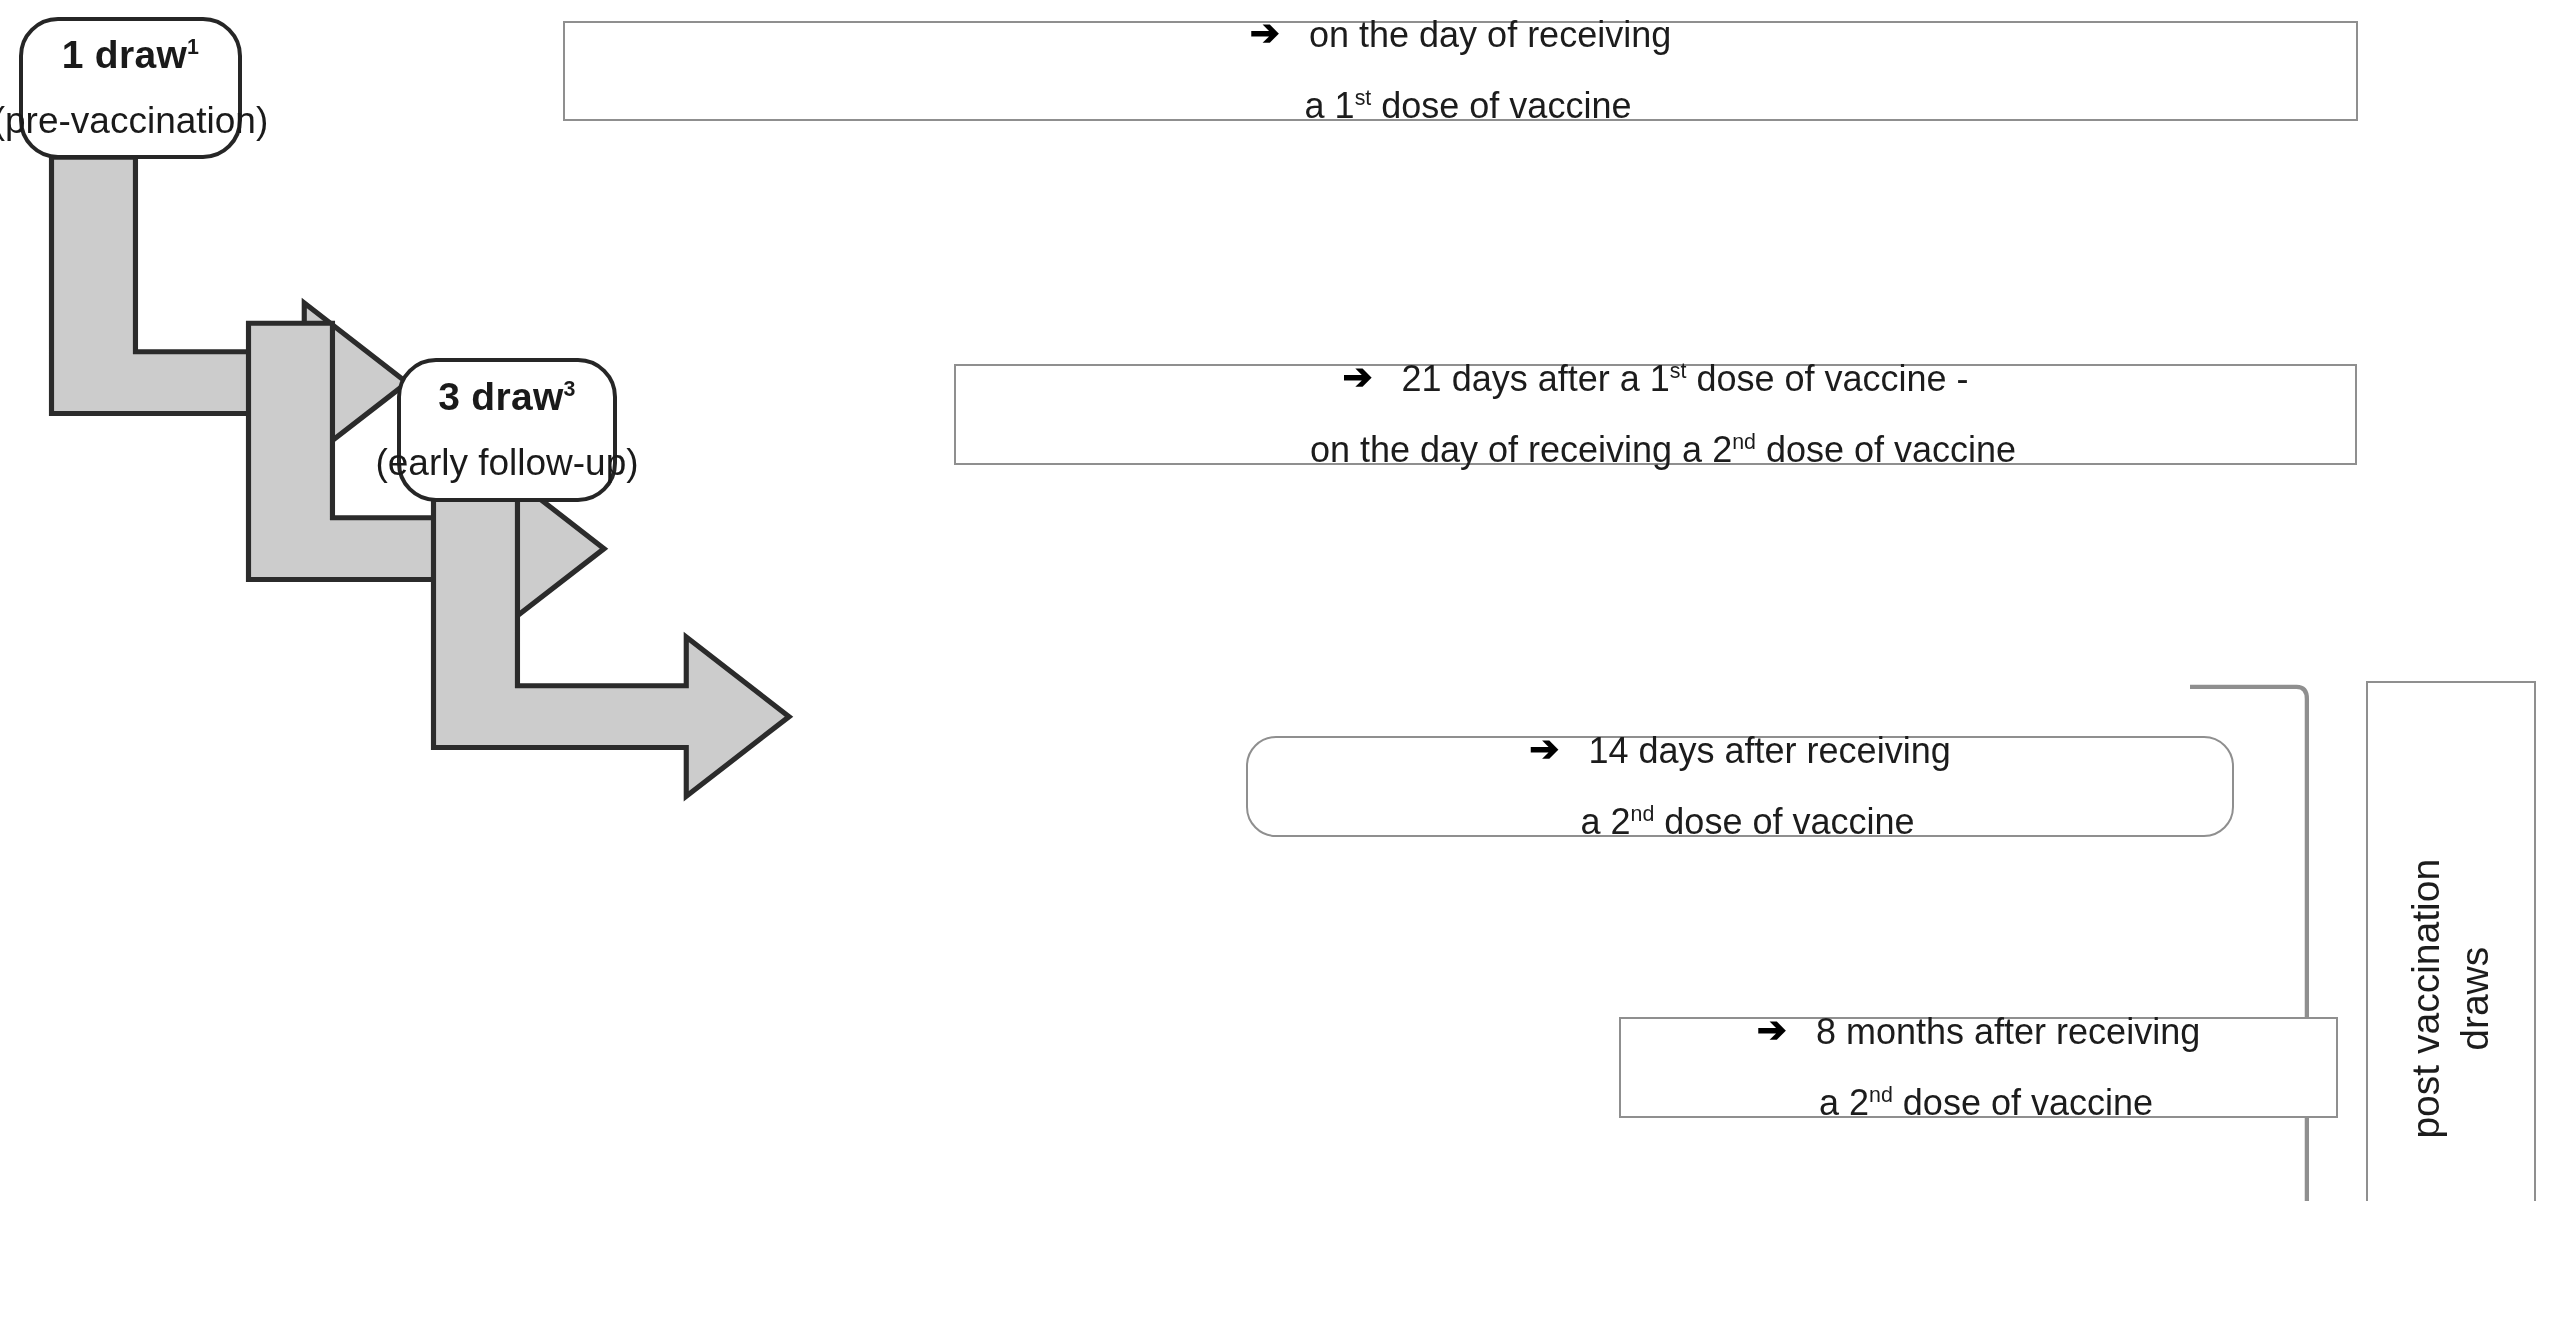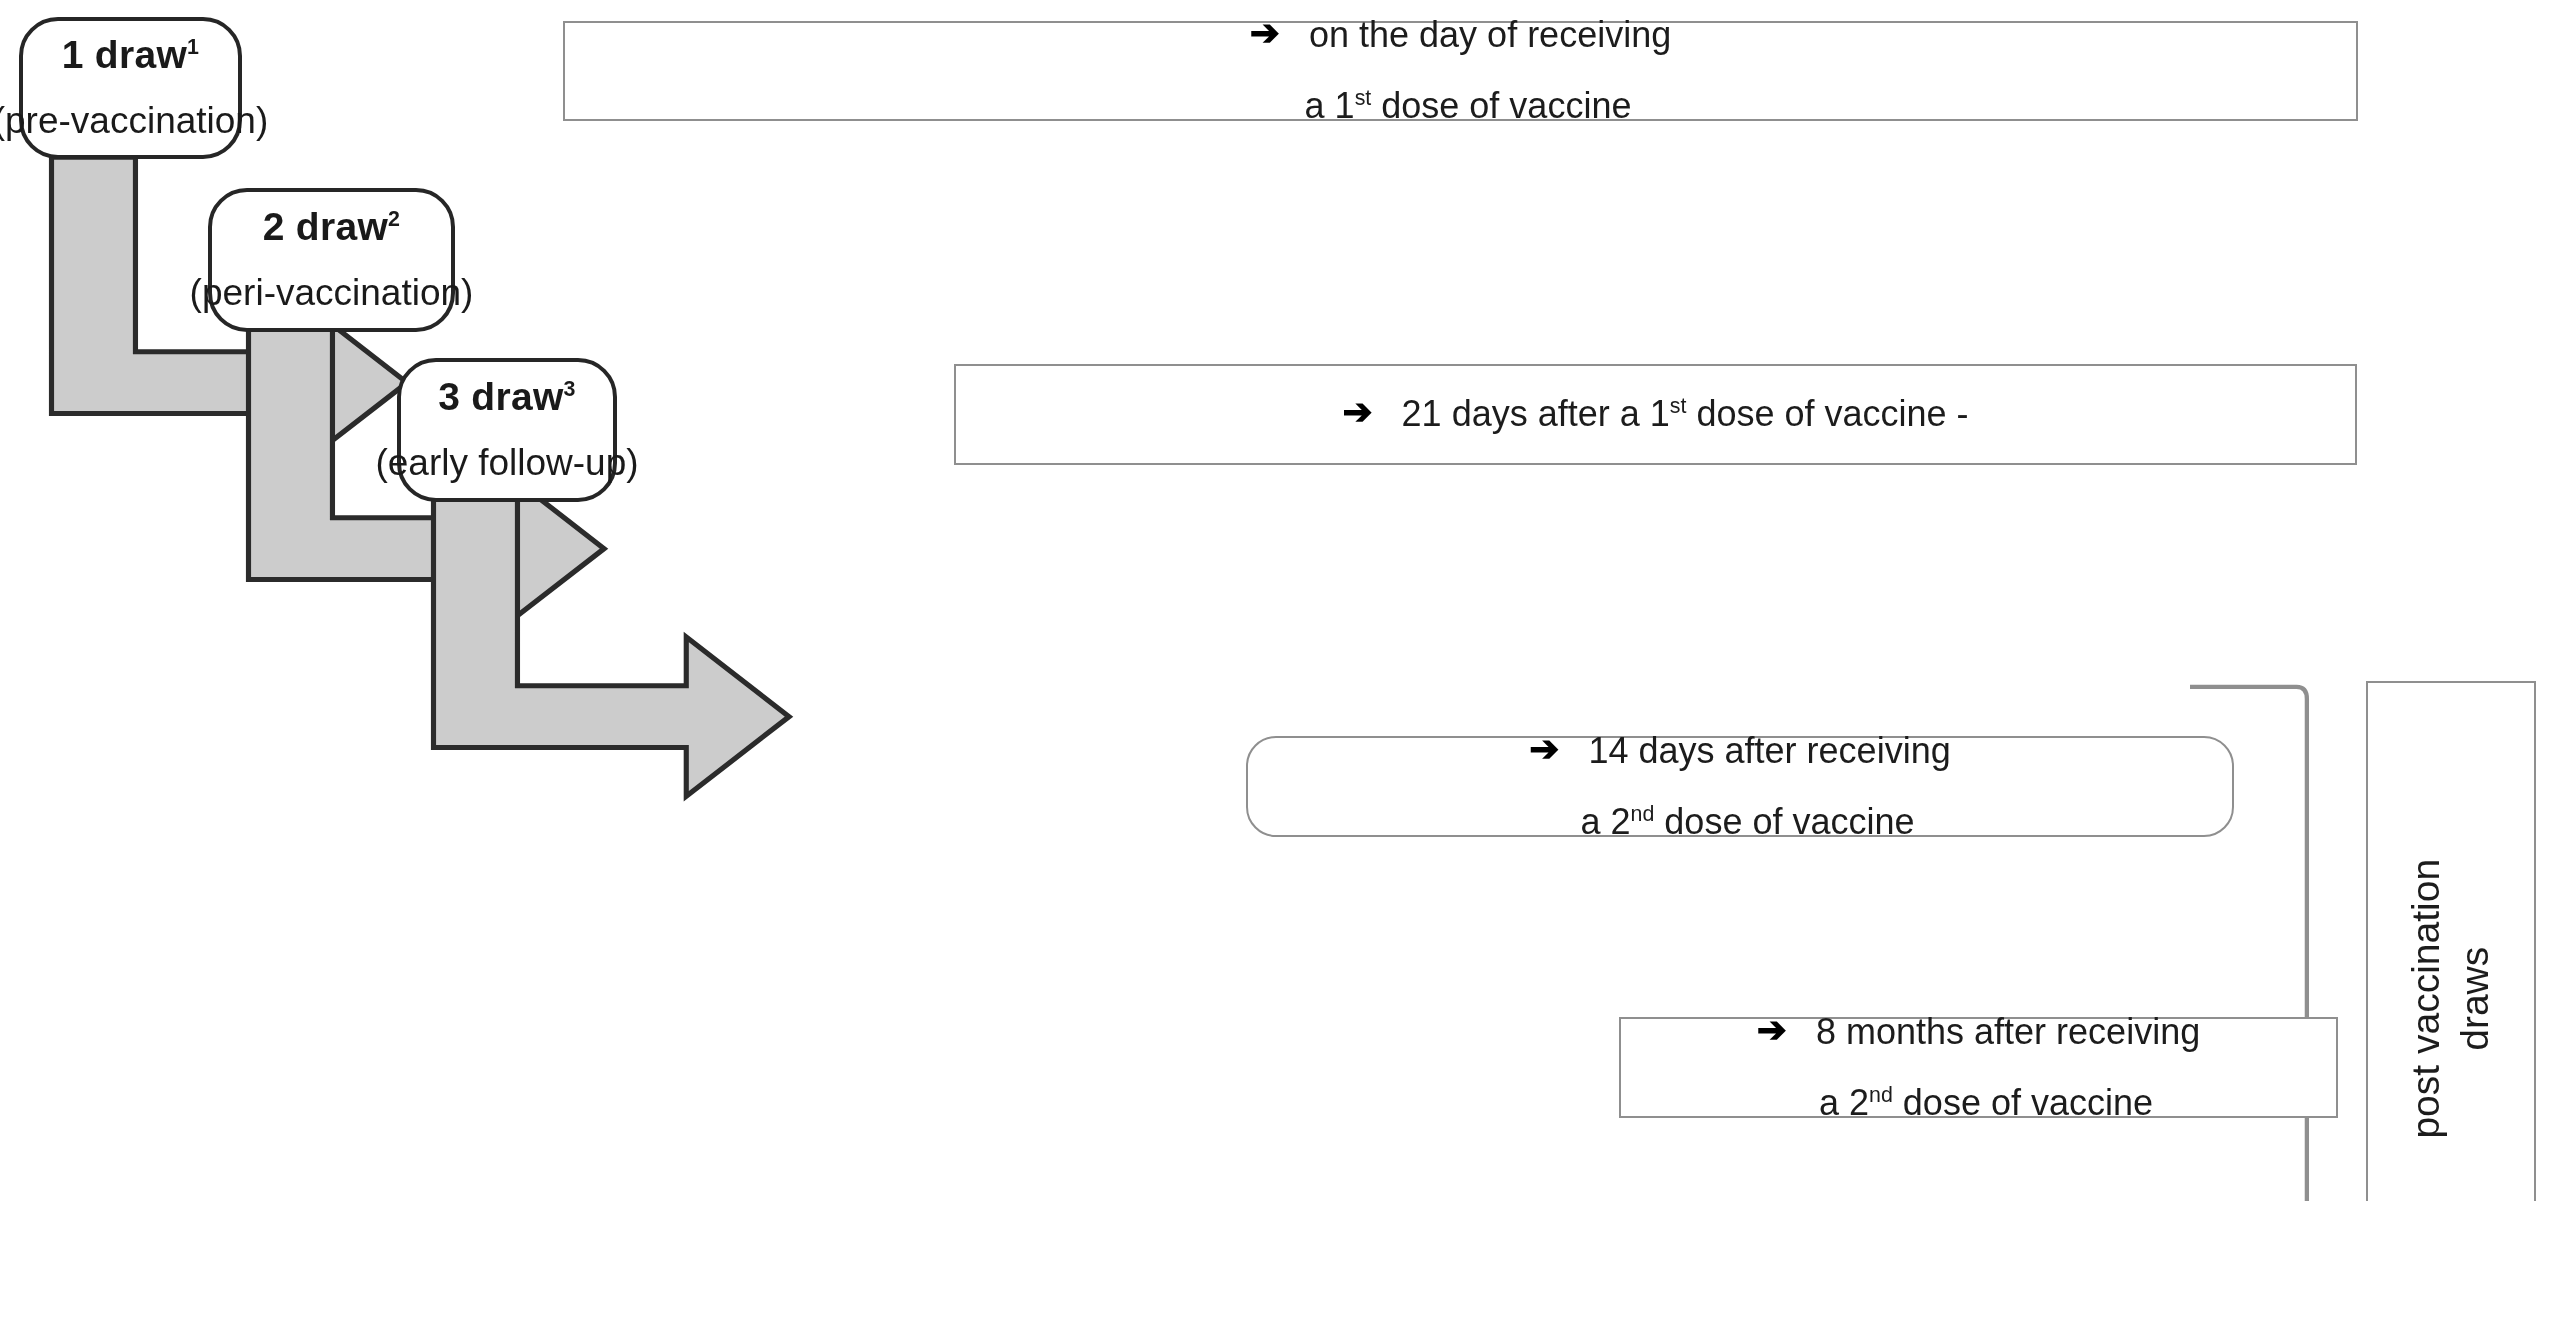--- a/index.html
+++ b/index.html
@@ -120,30 +120,27 @@
 
   <div class="desc-box" style="left:563px;top:20.6px;width:1795px;height:100px;">
     <div class="desc-line">
       <span class="arrow-glyph">➔</span><span>on the day of receiving</span>
     </div>
     <div class="desc-line l2">
       <span>a 1</span><sup>st</sup><span> dose of vaccine</span>
     </div>
   </div>
 
-  <div class="draw-box" style="left:208px;top:188px;width:247px;height:144px;">
-    <div class="draw-title">
-      <span>2 draw</span><sup>2</sup>
-    </div>
-    <div class="draw-sub">(peri-vaccination)</div>
-  </div>
 
   <div class="desc-box" style="left:954px;top:364px;width:1403px;height:101px;">
     <div class="desc-line">
       <span class="arrow-glyph">➔</span><span>21 days after a 1</span><sup>st</sup><span> dose of vaccine -</span>
+    </div>
+    <div class="desc-line l2">
+      <span>on the day of receiving a 2</span><sup>nd</sup><span> dose of vaccine</span>
     </div>
   </div>
 
   <div class="draw-box" style="left:397px;top:358px;width:220px;height:144px;">
     <div class="draw-title">
       <span>3 draw</span><sup>3</sup>
     </div>
     <div class="draw-sub">(early follow-up)</div>
   </div>
 

